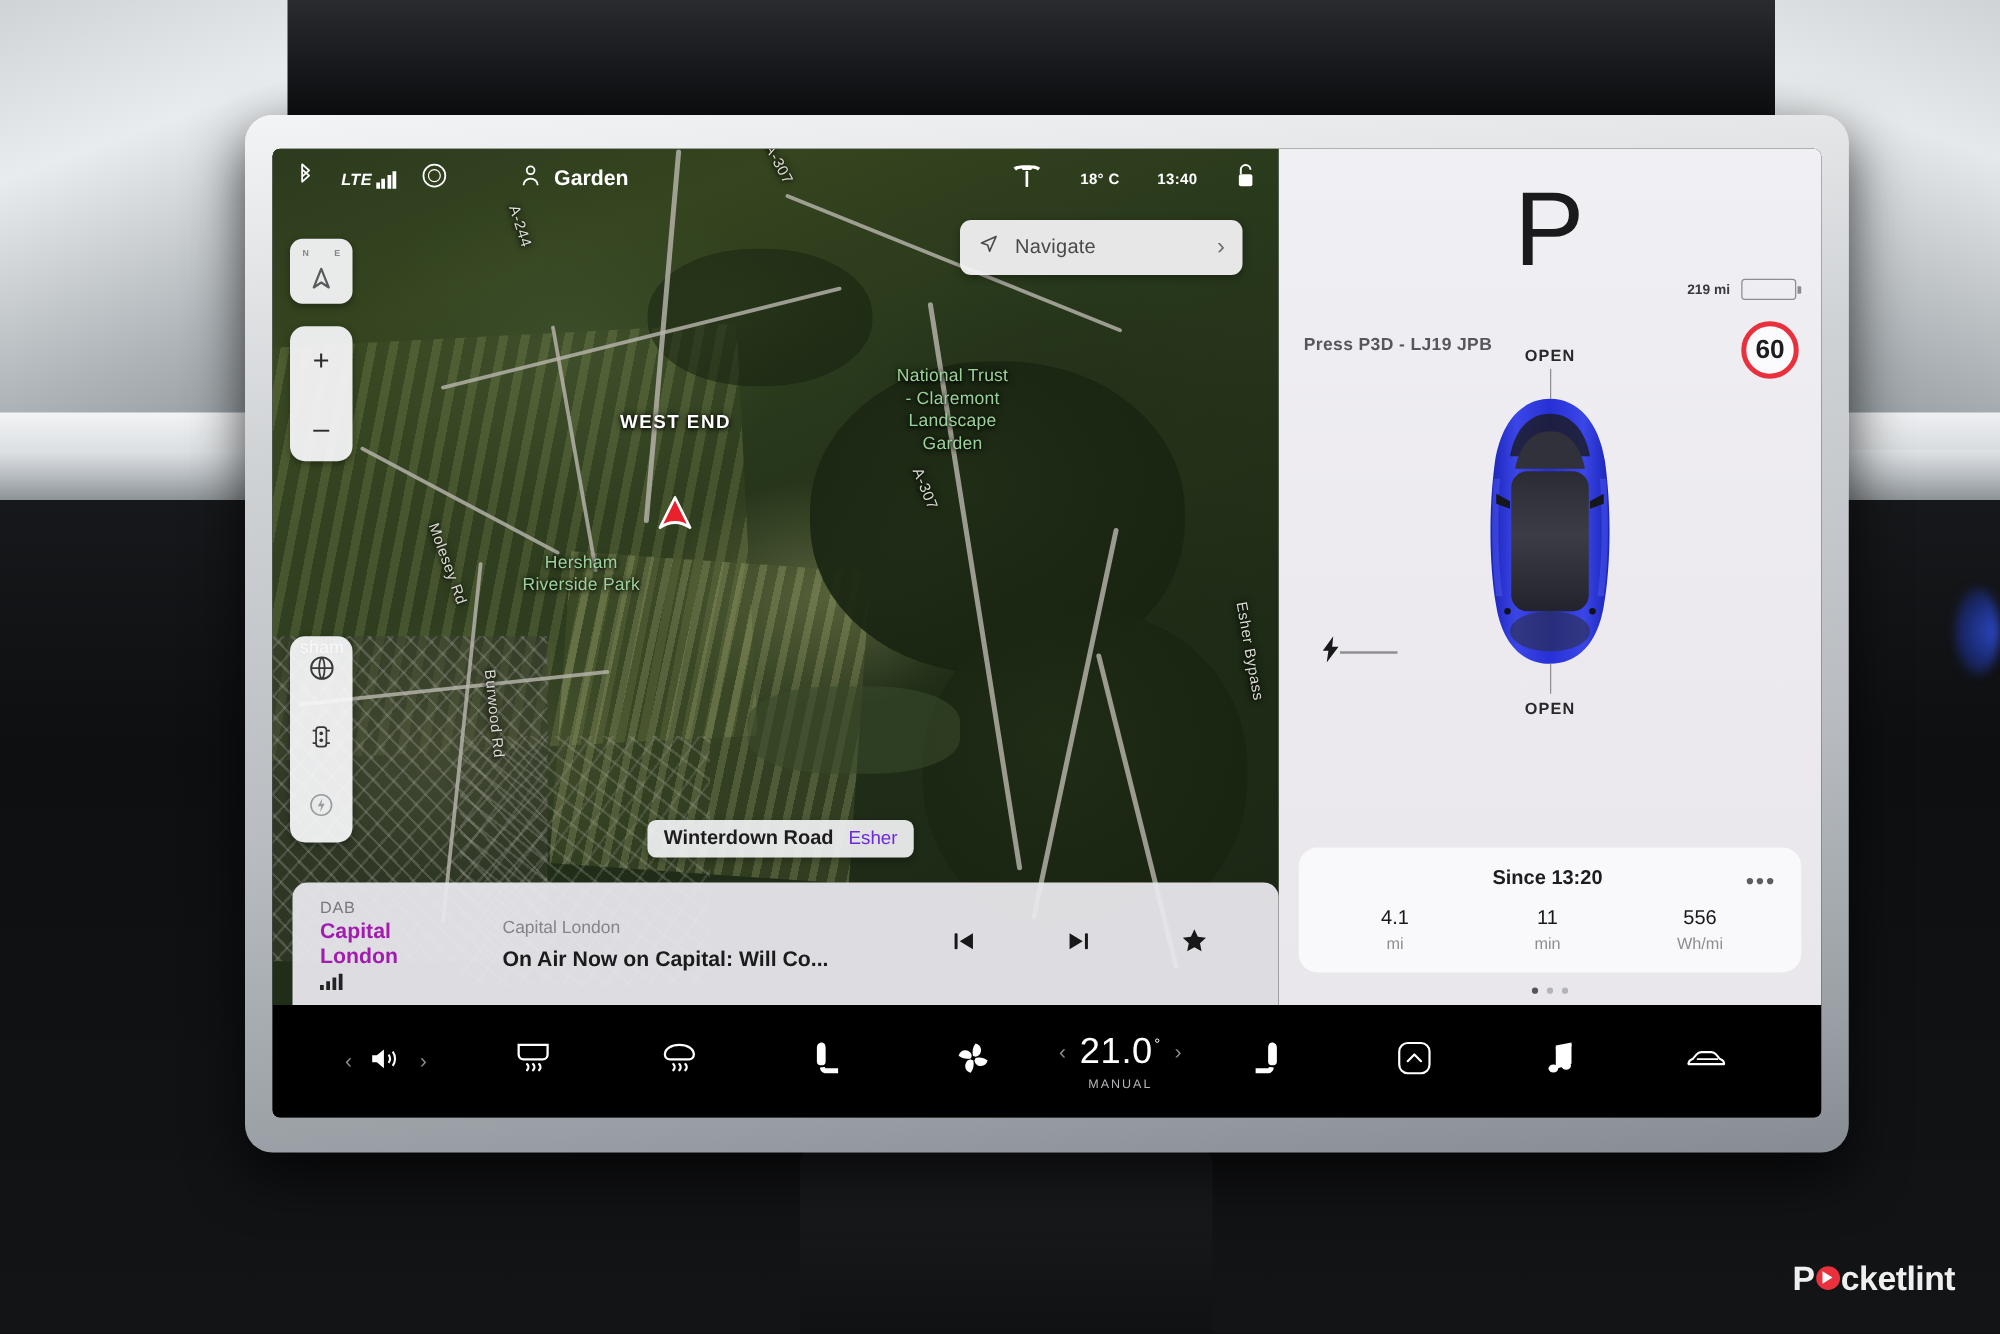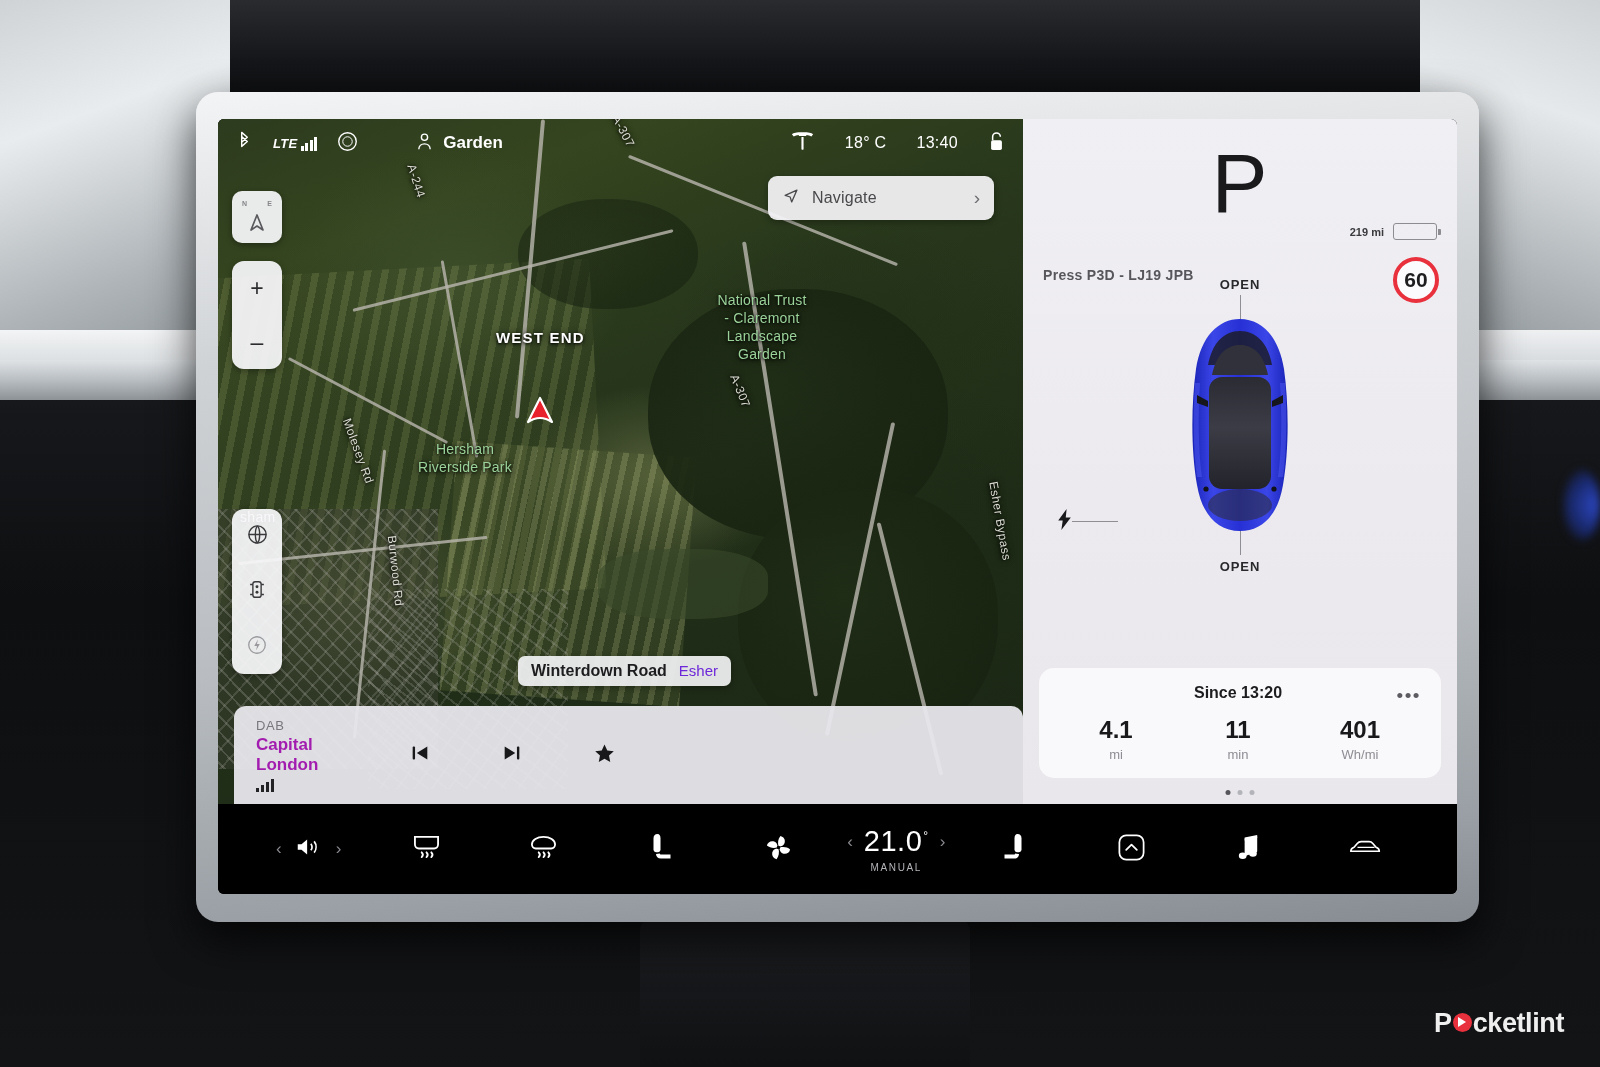--- a/index.html
+++ b/index.html
@@ -199,21 +199,21 @@
   .street-pill .st { font-size: 16px; font-weight: 700; color: #1d1d1f; }
   .street-pill .town { font-size: 15px; color: #6d28d9; }
 
   
   .statusbar {
     position: absolute; left: 0; top: 0; width: 805px; height: 48px;
     display: flex; align-items: center; padding: 0 18px; gap: 20px; z-index: 6;
     color: #fff;
   }
   .sb-right { margin-left: auto; display: flex; align-items: center; gap: 30px; }
-  .sb-text { font-size: 16px; font-weight: 400; letter-spacing: .3px; }
+  .sb-text { font-size: 12px; font-weight: 700; letter-spacing: .3px; }
   .profile { display: flex; align-items: center; gap: 10px; margin-left: 38px; }
   .profile .pname { font-size: 17px; font-weight: 700; }
 
   
   .media-bar {
     position: absolute; left: 16px; bottom: 0; width: 789px; height: 98px;
     background: rgba(232,231,236,.95);
     border-radius: 12px 12px 0 0;
     display: flex; align-items: center; padding: 0 22px; z-index: 7;
   }
@@ -295,21 +295,21 @@
     background: rgba(252,251,253,.82); border-radius: 15px;
     padding: 16px 20px 0 16px;
   }
   .trip-head { display: flex; align-items: center; justify-content: center; position: relative; }
   .trip-head .since { font-size: 16px; font-weight: 700; color: #1d1d1f; }
   .trip-head .dots {
     position: absolute; right: 0; top: 1px; font-size: 19px; color: #5c5c61; letter-spacing: 1.5px;
   }
   .trip-stats { display: flex; margin-top: 14px; padding-bottom: 16px; }
   .trip-stats > div { flex: 1; text-align: center; }
-  .trip-stats .val { font-size: 24px; font-weight: 700; color: #19191b; }
+  .trip-stats .val { font-size: 16px; font-weight: 400; color: #19191b; }
   .trip-stats .unit { font-size: 13px; color: #8d8d93; margin-top: 3px; }
   .trip-foot {
     border-top: 1px solid rgba(155,155,162,.4);
     padding: 15px 0 16px 0; text-align: center;
     font-size: 15px; color: #7e7e85;
   }
   .page-dots {
     position: absolute; left: 50%; transform: translateX(-50%); bottom: 9px;
     display: flex; gap: 7px;
   }
@@ -519,20 +519,24 @@
         <div class="media-left">
           <div class="src">DAB</div>
           <div class="station">Capital<br>London</div>
           <div class="bars">
             <i style="height:4px;"></i>
                 <i style="height:7px;"></i>
                 <i style="height:10px;"></i>
                 <i style="height:13px;"></i>
           </div>
         </div>
+        <div class="media-mid">
+          <div class="chan">Capital London</div>
+          <div class="now">On Air Now on Capital: Will Co...</div>
+        </div>
         <div class="media-ctrls">
           <div>
             <span>
               <svg width="22" height="22" viewBox="0 0 24 24" fill="#18181a">
                 <rect x="4" y="5" width="2.6" height="14" rx="1"></rect>
                     <path d="M20 5v14L8.5 12z"></path>
               </svg>
             </span>
           </div>
           <div>
@@ -619,21 +623,21 @@
         <div class="trip-stats">
           <div>
             <div class="val">4.1</div>
             <div class="unit">mi</div>
           </div>
           <div>
             <div class="val">11</div>
             <div class="unit">min</div>
           </div>
           <div>
-            <div class="val">401</div>
+            <div class="val">556</div>
             <div class="unit">Wh/mi</div>
           </div>
         </div>
       </div>
 
       <div class="page-dots">
         <i class="on"></i>
         <i></i>
         <i></i>
       </div>

